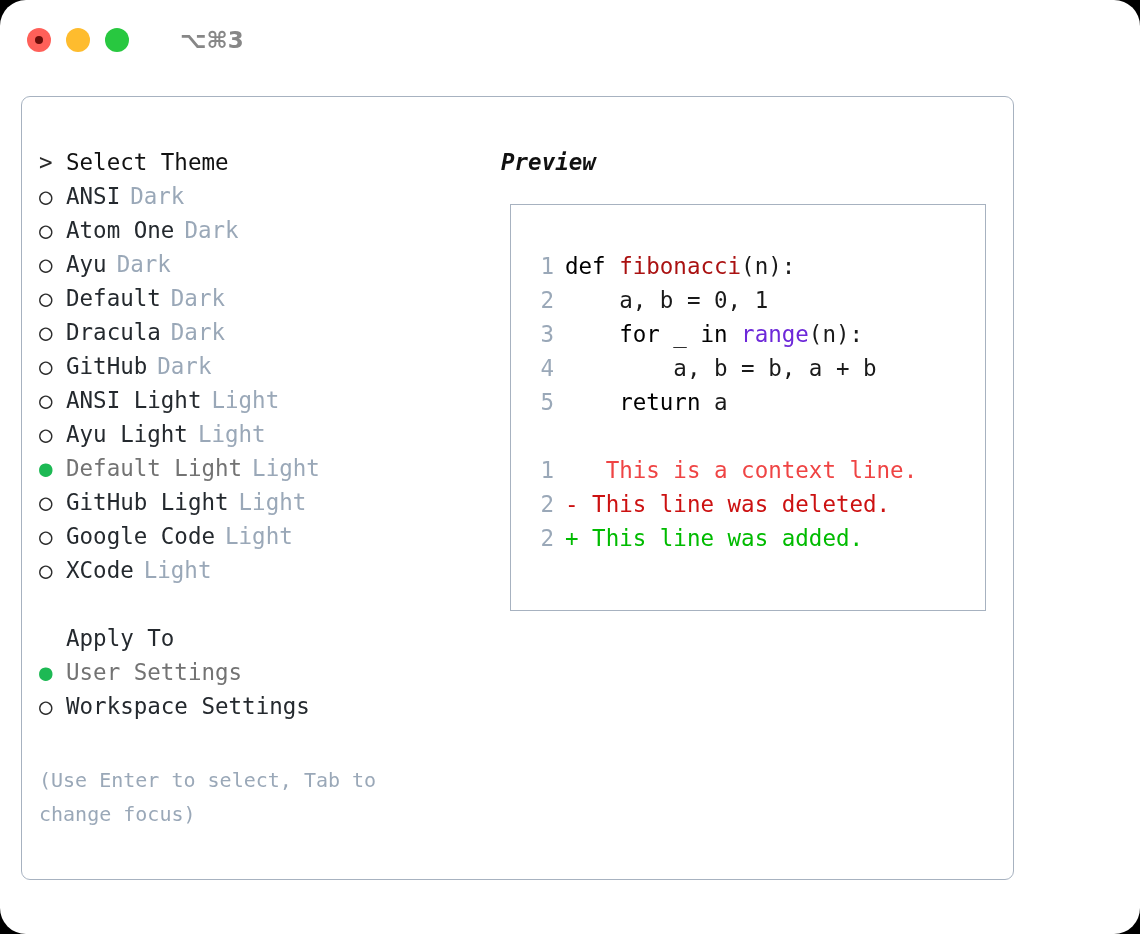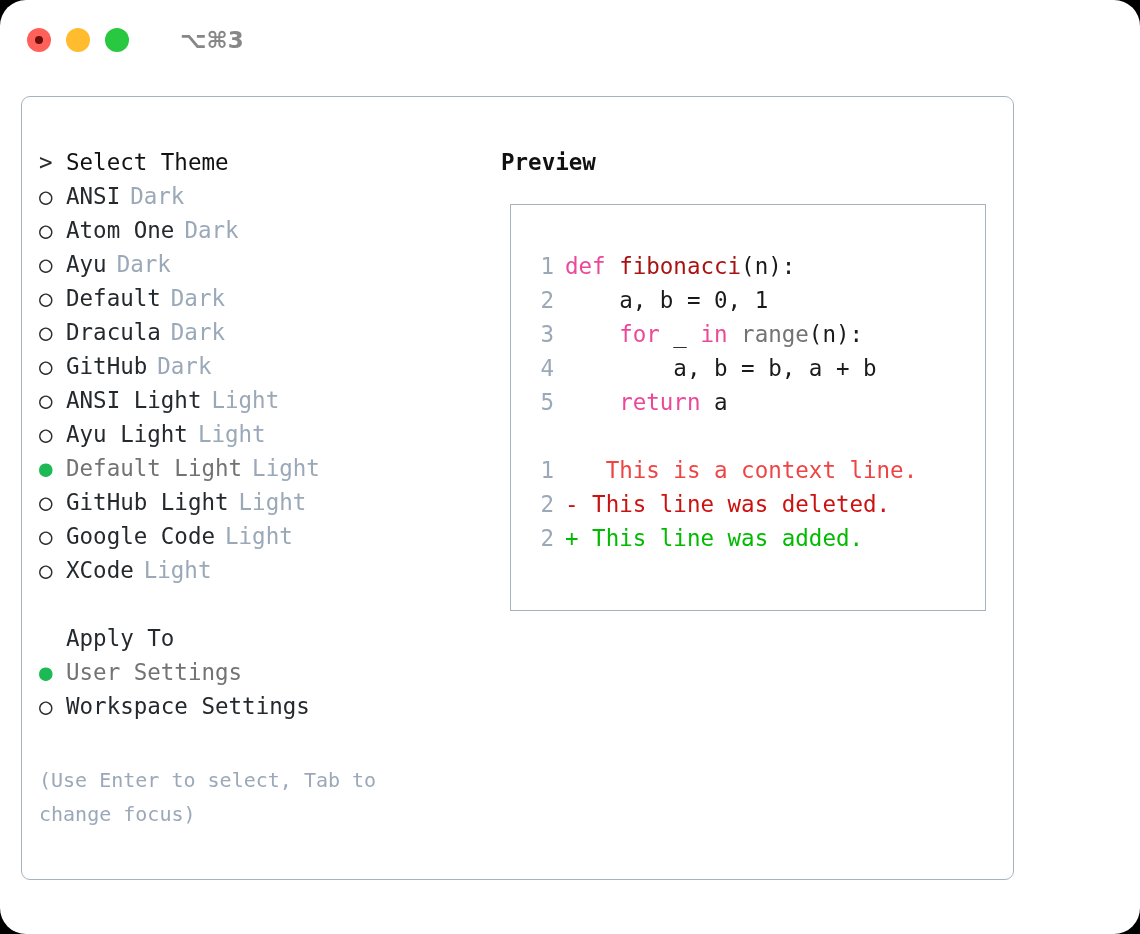--- a/index.html
+++ b/index.html
@@ -136,20 +136,21 @@
     position: absolute;
     left: 479px;
     top: 48px;
     width: 500px;
   }
   .preview-title {
     font-size: 22.5px;
     line-height: 34px;
     font-weight: bold;
     color: #111111;
+    font-style: italic;
   }
   .preview-box {
     position: absolute;
     left: 9px;
     top: 59px;
     width: 476px;
     height: 407px;
     border: 1.5px solid #a7b2c0;
     box-sizing: border-box;
     background: #ffffff;
@@ -163,23 +164,23 @@
     white-space: pre;
   }
   .code-line { display: block; height: 34px; }
   .ln {
     display: inline-block;
     width: 26px;
     text-align: right;
     color: #9aa8b8;
     margin-right: 11px;
   }
-  .kw   { color: #ec4899; text-align: right; }
+  .kw   { color: #000000; text-align: right; }
   .fn   { color: #aa1111; }
-  .bi   { color: #737373; }
+  .bi   { color: #6d28d9; }
   .plain{ color: #1a1a1a; }
   .gap  { display: block; height: 34px; }
   .ctx  { color: #ef4444; }
   .del  { color: #cc1111; }
   .add  { color: #00bb00; }
 </style>
 </head>
 <body>
 
 <div class="window">

